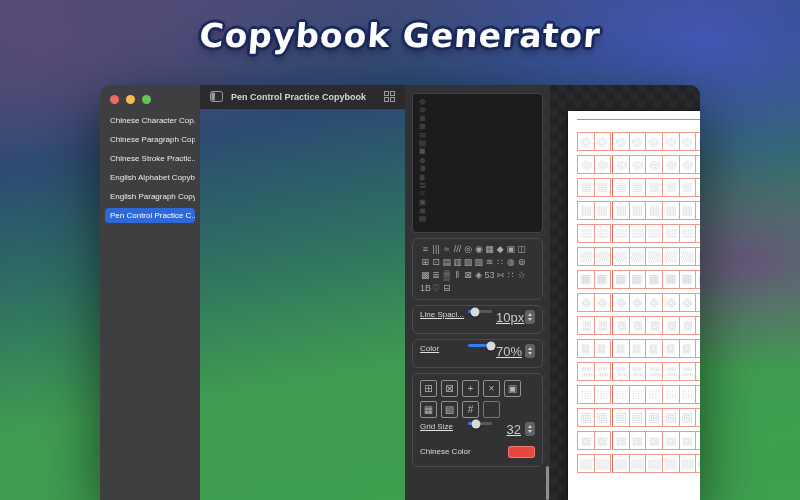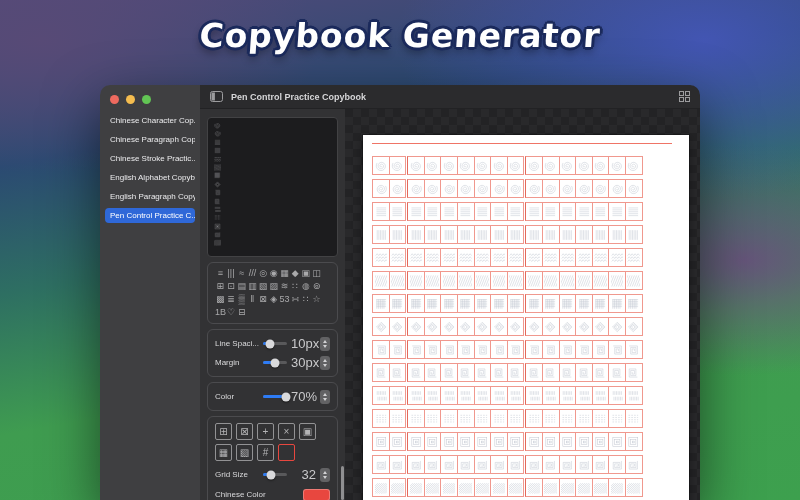--- a/index.html
+++ b/index.html
@@ -34,40 +34,40 @@
   .sidebar { width:100px; background:#3f3f41; flex:none; display:flex; flex-direction:column; }
   .lights { display:flex; gap:7px; padding:10px 0 8px 10px; }
   .light { width:9px; height:9px; border-radius:50%; }
   .side-list { padding:1px 5px; }
   .s-item {
     height:15px; line-height:15px; padding:0 5px; margin-bottom:4px;
     border-radius:4px; font-size:8px; color:#ececee;
     white-space:nowrap; overflow:hidden;
   }
   .s-item.sel { background:#2f68d8; color:#fff; }
-  .right-col { flex:1; display:flex; flex-direction:column; }
+  .right-col { flex:1; display:flex; flex-direction:row; }
   .titlebar {
     height:24px; background:#2b2b2d; display:flex; align-items:center;
     padding:0 9px; gap:8px; flex:none; border-bottom:1px solid #222224;
   }
   .tb-title { font-weight:bold; font-size:9px; color:#d6d6d8; }
   .tb-spacer { flex:1; }
   .tb-icon { width:14px; height:12px; display:flex; align-items:center; justify-content:center; }
   .content { flex:1; display:flex; min-height:0; }
   
   .panel { width:145px; flex:none; background:#323234; position:relative; overflow:hidden; }
   .pv-box {
     margin:8px 7px 5px 7px; height:140px; background:#1c1c1e;
     border:1px solid #424244; border-radius:4px; padding:4px 0 4px 6px;
   }
   .mini-strip { display:flex; flex-direction:column; gap:1.4px; }
   .box { border:1px solid #4b4b4e; border-radius:6px; margin:5px 7px; padding:4px 7px; }
   .palette { display:flex; flex-wrap:wrap; }
   .pal-item { width:10.7px; height:13px; line-height:13px; text-align:center; font-size:9px; color:#a9a9ab; }
-  .slider-row { display:flex; align-items:center; gap:4px; height:19px; }
+  .slider-row { display:flex; align-items:flex-start; gap:4px; height:19px;text-decoration:underline; }
   .lbl { width:44px; font-size:8px; color:#dadadc; white-space:nowrap; overflow:hidden; }
   .track { flex:1; height:3px; background:#59595b; border-radius:2px; position:relative; }
   .fill { height:100%; background:#2e7cf6; border-radius:2px; }
   .knob {
     position:absolute; top:50%; width:9px; height:9px; border-radius:50%;
     background:#d9d9db; transform:translate(-50%,-50%); box-shadow:0 1px 2px rgba(0,0,0,.5);
   }
   .val { width:25px; text-align:right; font-size:13px; color:#c9c9cb; }
   .stepper {
     width:10px; height:14px; background:#626264; border-radius:3px;
@@ -304,32 +304,20 @@
             <div class="track">
                 <div class="fill" style="width: 30%;"></div>
                 <div class="knob" style="left: 30%;"></div>
               </div>
             <div class="val">10px</div>
             <div class="stepper">
                 <div class="st-up"></div>
                 <div class="st-dn"></div>
               </div>
           </div>
-          <div class="slider-row">
-            <div class="lbl">Margin</div>
-            <div class="track">
-                <div class="fill" style="width: 50%;"></div>
-                <div class="knob" style="left: 50%;"></div>
-              </div>
-            <div class="val">30px</div>
-            <div class="stepper">
-                <div class="st-up"></div>
-                <div class="st-dn"></div>
-              </div>
-          </div>
         </div>
 
         <div class="box">
           <div class="slider-row">
             <div class="lbl">Color</div>
             <div class="track">
                 <div class="fill" style="width: 96%;"></div>
                 <div class="knob" style="left: 96%;"></div>
               </div>
             <div class="val">70%</div>

